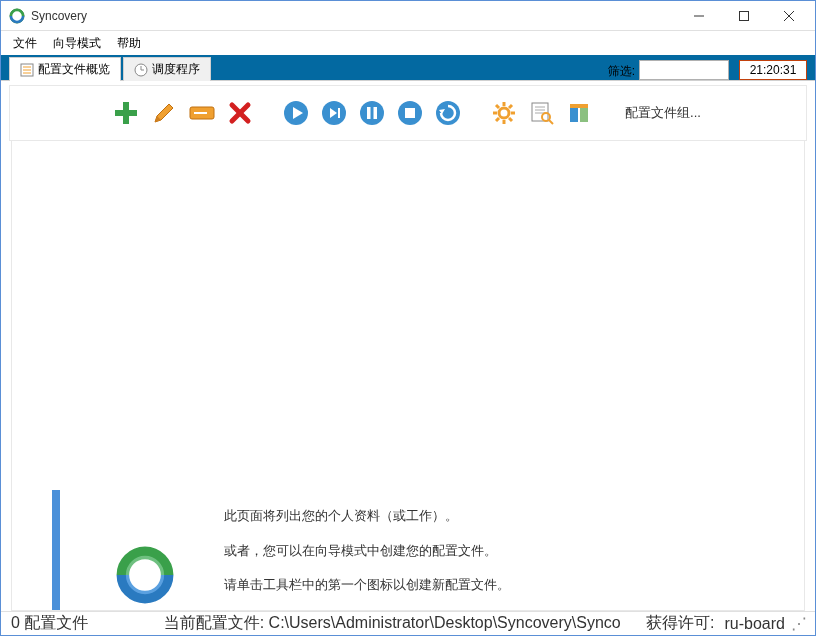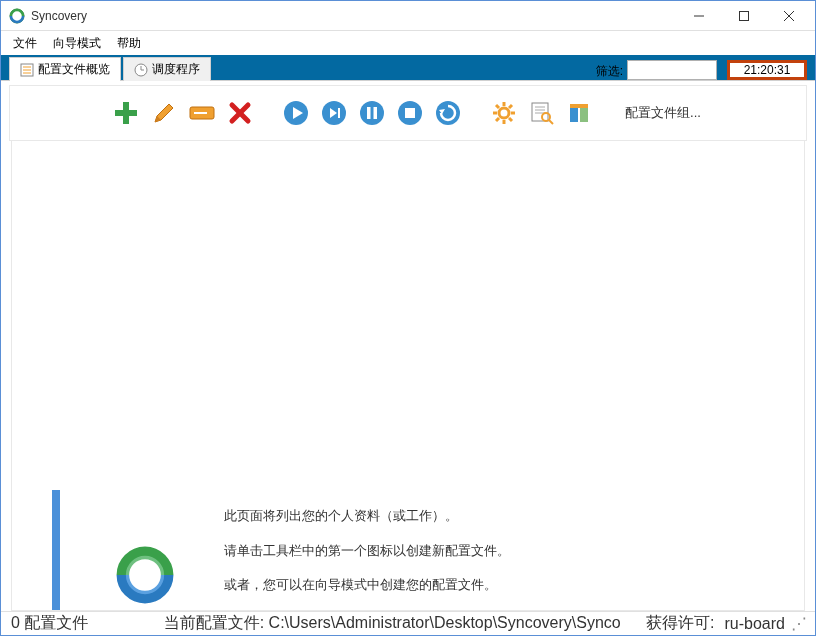--- a/index.html
+++ b/index.html
@@ -17,21 +17,21 @@
 .menu-item { padding: 3px 8px; cursor: pointer; }
 
 
 .tabbar { height: 26px; display: flex; align-items: flex-end; padding: 0 8px; border-bottom: 1px solid #d0d0d0; font-size: 12px; background: #0369a1; }
 .tab { display: flex; align-items: center; padding: 3px 10px; margin-right: 2px; background: #fff; border: 1px solid #d0d0d0; border-bottom: none; position: relative; top: 1px; cursor: pointer; }
 .tab.inactive { background: #f0f0f0; }
 .tab-icon { width: 14px; height: 14px; margin-right: 4px; display: inline-flex; align-items: center; justify-content: center; }
 .tabbar-spacer { flex: 1; }
 .filter-label { margin-right: 4px; }
 .filter-input { width: 90px; height: 20px; border: 1px solid #b0b0b0; padding: 0 4px; font-size: 12px; margin-right: 10px; background: #fff; }
-.clock-box { width: 80px; height: 20px; border: 3px solid #c2410c; display: flex; align-items: center; justify-content: center; font-size: 12px; background: #fff; }
+.clock-box { width: 68px; height: 20px; border: 1px solid #c2410c; display: flex; align-items: center; justify-content: center; font-size: 12px; background: #fff; }
 
 
 .toolbar { height: 56px; display: flex; align-items: center; padding: 0 18px; gap: 4px; margin: 4px 8px 0 8px; border: 1px solid #e8e8e8; justify-content: center; }
 .tbtn { width: 34px; height: 34px; display: flex; align-items: center; justify-content: center; cursor: pointer; border-radius: 3px; }
 .tsep { width: 14px; }
 .tlabel { font-size: 13px; color: #333; margin-left: 18px; cursor: pointer; padding: 4px 6px; }
 
 
 .content { flex: 1; padding: 0 10px; display: flex; }
 .content-inner { flex: 1; border: 1px solid #e8e8e8; border-top: none; padding: 100px 40px 0 40px; display: flex; align-items: flex-end; }
@@ -218,22 +218,22 @@
         <svg viewBox="0 0 64 64" width="70" height="70">
           <circle cx="32" cy="32" r="30" fill="#fff"></circle>
           <path d="M6 32 A26 26 0 0 1 58 32 L48 32 A16 16 0 0 0 16 32 Z" fill="#3aa04a"></path>
           <path d="M6 32 A26 26 0 0 0 58 32 L48 32 A16 16 0 0 1 16 32 Z" fill="#2a7ac0"></path>
           <path d="M16 32 A16 16 0 0 1 48 32" fill="none" stroke="#6fc080" stroke-width="3"></path>
           <path d="M16 32 A16 16 0 0 0 48 32" fill="none" stroke="#5aa0e0" stroke-width="3"></path>
         </svg>
       </div>
       <div class="msg-block">
         <p>此页面将列出您的个人资料（或工作）。</p>
+        <p>或者，您可以在向导模式中创建您的配置文件。</p>
         <p>请单击工具栏中的第一个图标以创建新配置文件。</p>
-        <p>或者，您可以在向导模式中创建您的配置文件。</p>
       </div>
     </div>
   </div>
 
   <div class="statusbar">
     <span class="status-left">0 配置文件</span>
     <span class="status-path">当前配置文件: C:\Users\Administrator\Desktop\Syncovery\Synco</span>
     <span class="status-lic">获得许可:</span>
     <span class="status-user">ru-board</span>
     <span class="grip">⋰</span>

